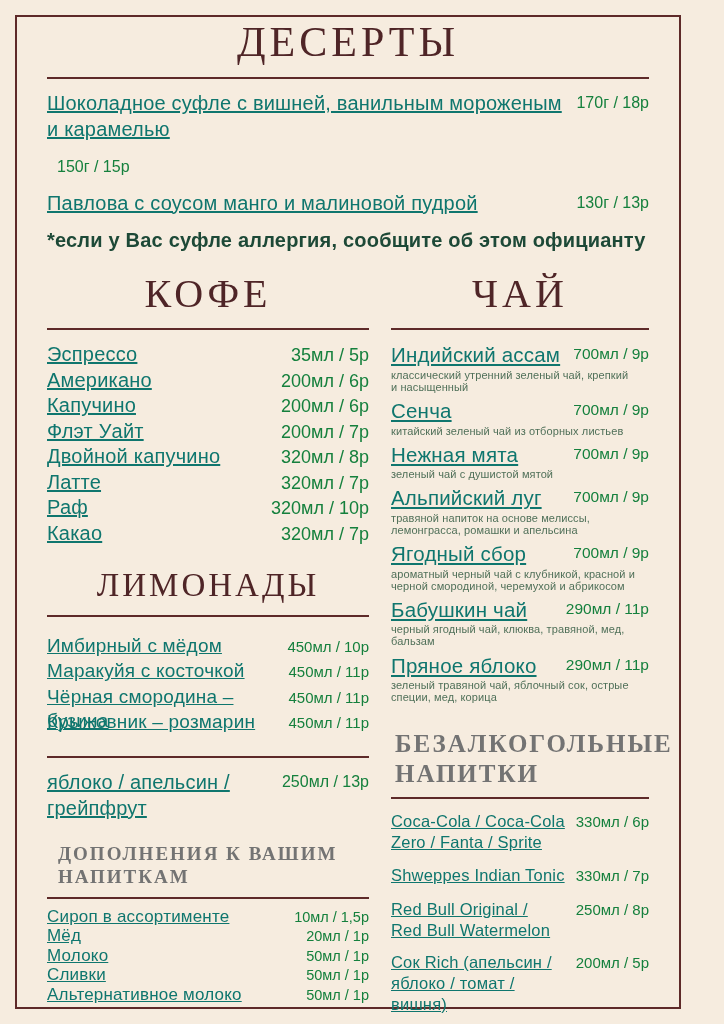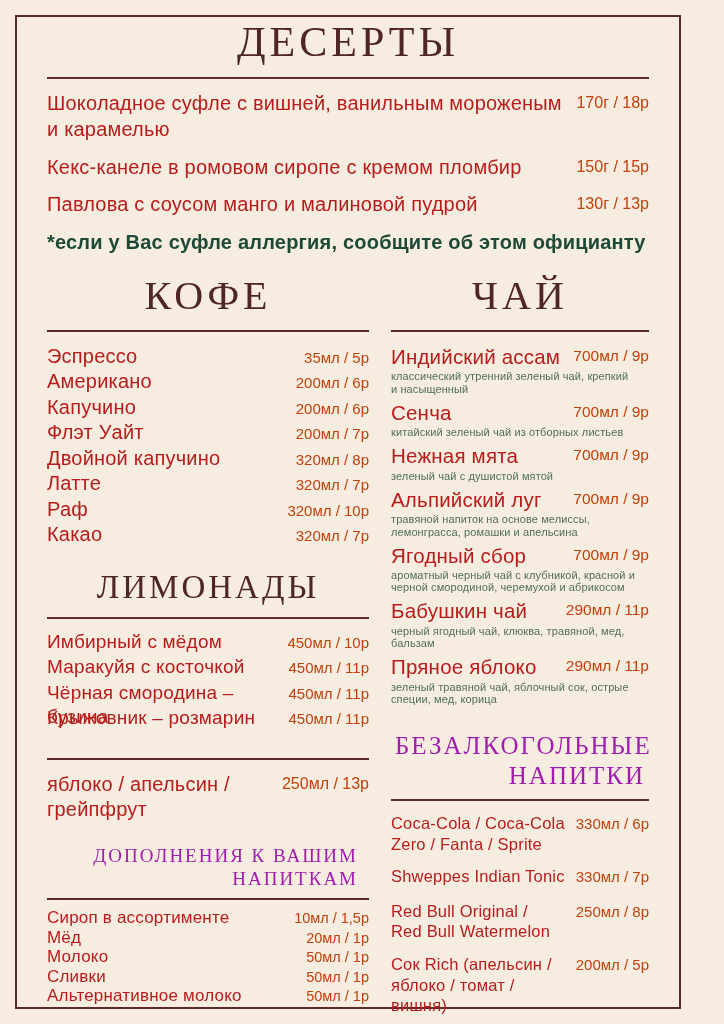--- a/index.html
+++ b/index.html
@@ -27,65 +27,65 @@
     letter-spacing:4px;
     line-height:1.08;
   }
   .rule {
     border:0; border-top:2px solid #5e2a29; height:0;
   }
   .row {
     display:flex; justify-content:space-between; align-items:flex-start;
   }
   .name {
-    color:#b91c1c; font-size:20px; line-height:1.28; letter-spacing:0.2px;
+    color:#0f766e; font-size:20px; line-height:1.28; letter-spacing:0.2px;text-decoration:underline;
   }
   .price {
-    color:#c2410c; font-size:16px; line-height:1.5; white-space:nowrap;
+    color:#15803d; font-size:16px; line-height:1.5; white-space:nowrap;
     padding-left:10px; text-align:right; flex:0 0 auto;
   }
   
   .desserts-title { font-size:42px; }
   .desserts .rule { margin-top:12px; }
   .desserts .row { margin-top:12px; }
   .allergy-note {
     margin-top:13px;
     color:#1d4937; font-size:20px; font-weight:bold; letter-spacing:0.2px;
   }
   
   .columns { display:flex; margin-top:20px; gap:22px; }
   .col-left  { width:322px; flex:0 0 322px; }
   .col-right { flex:1; min-width:0; }
   
   .coffee-title { font-size:40px; }
   .coffee .rule { margin-top:13px; margin-bottom:12px; }
   .coffee .row { height:25.5px; align-items:baseline; }
-  .coffee .price { font-size:15px;text-align:center; }
+  .coffee .price { font-size:18px;text-align:center; }
   
   .tea-title { font-size:40px; }
   .tea .rule { margin-top:13px; margin-bottom:14px; }
   .tea-item { margin-bottom:7px; }
   .tea-item .name { font-size:20.5px; line-height:1.1; }
   .tea-item .price { font-size:15.5px; line-height:1.3; }
   .tea-desc {
     color:#507059; font-size:11px; line-height:1.1; letter-spacing:0.1px;
     max-width:245px; margin-top:2px;
   }
   
   .lemonades { margin-top:22px; }
   .lemonades-title { font-size:33px; letter-spacing:3px; }
   .lemonades .rule { margin-top:11px; margin-bottom:11px; }
   .lemonades .row { height:25.5px; align-items:baseline; }
-  .lemonades .name { font-size:19px; }
+  .lemonades .name { font-size:19px;margin-top:6px; }
   .lemonades .price { font-size:15px; }
   
   .juices { margin-top:26px; }
   .small-title {
-    font-family:"Liberation Serif", serif; font-weight:400;
-    color:#a21caf; text-align:right; letter-spacing:2px; line-height:1.2;
+    font-family:"Liberation Serif", serif; font-weight:700;
+    color:#737373; text-align:left; letter-spacing:2px; line-height:1.2;
   }
   .juices-title { font-size:22px; }
   .juices .rule { margin-top:9px; margin-bottom:12px; }
   .juices .name { max-width:215px; }
   
   .additions { margin-top:22px; }
   .additions-title { font-size:19px; max-width:300px; margin:0 auto; }
   .additions .rule { margin-top:8px; margin-bottom:7px; }
   .additions .row { height:19.5px; align-items:baseline; }
   .additions .name { font-size:17px; }
@@ -106,21 +106,20 @@
   <div class="content">
 
     <section class="desserts">
       <h1 class="big-title desserts-title">ДЕСЕРТЫ</h1>
       <hr class="rule">
       <div class="row">
         <span class="name" style="max-width:520px">Шоколадное суфле с вишней, ванильным мороженым и карамелью</span>
         <span class="price">170г / 18р</span>
       </div>
       <div class="row">
-        <span class="name">Кекс-канеле в ромовом сиропе с кремом пломбир</span>
         <span class="price">150г / 15р</span>
       </div>
       <div class="row">
         <span class="name">Павлова с соусом манго и малиновой пудрой</span>
         <span class="price">130г / 13р</span>
       </div>
       <p class="allergy-note">*если у Вас суфле аллергия, сообщите об этом официанту</p>
     </section>
 
     <div class="columns">

